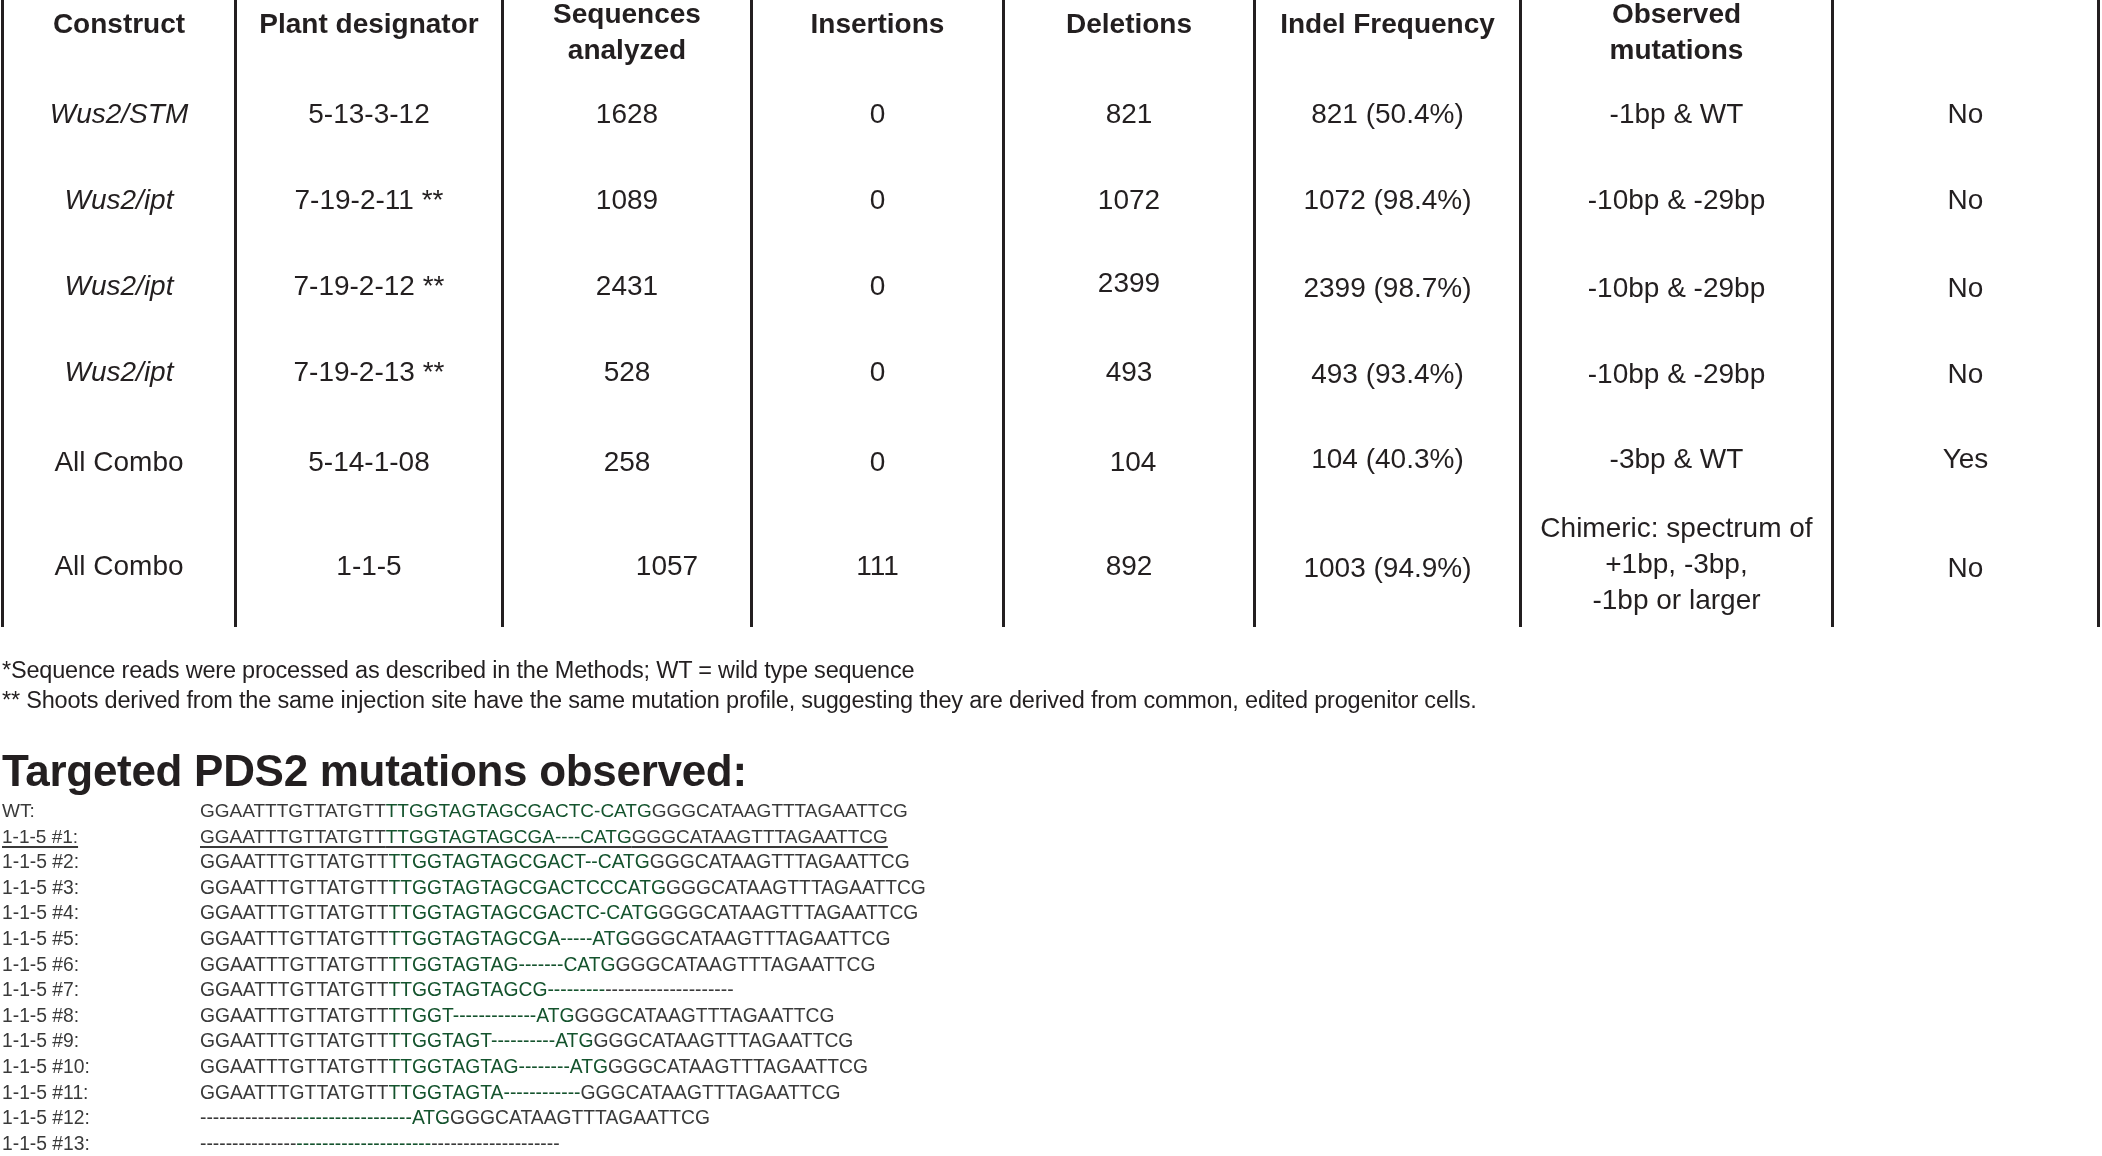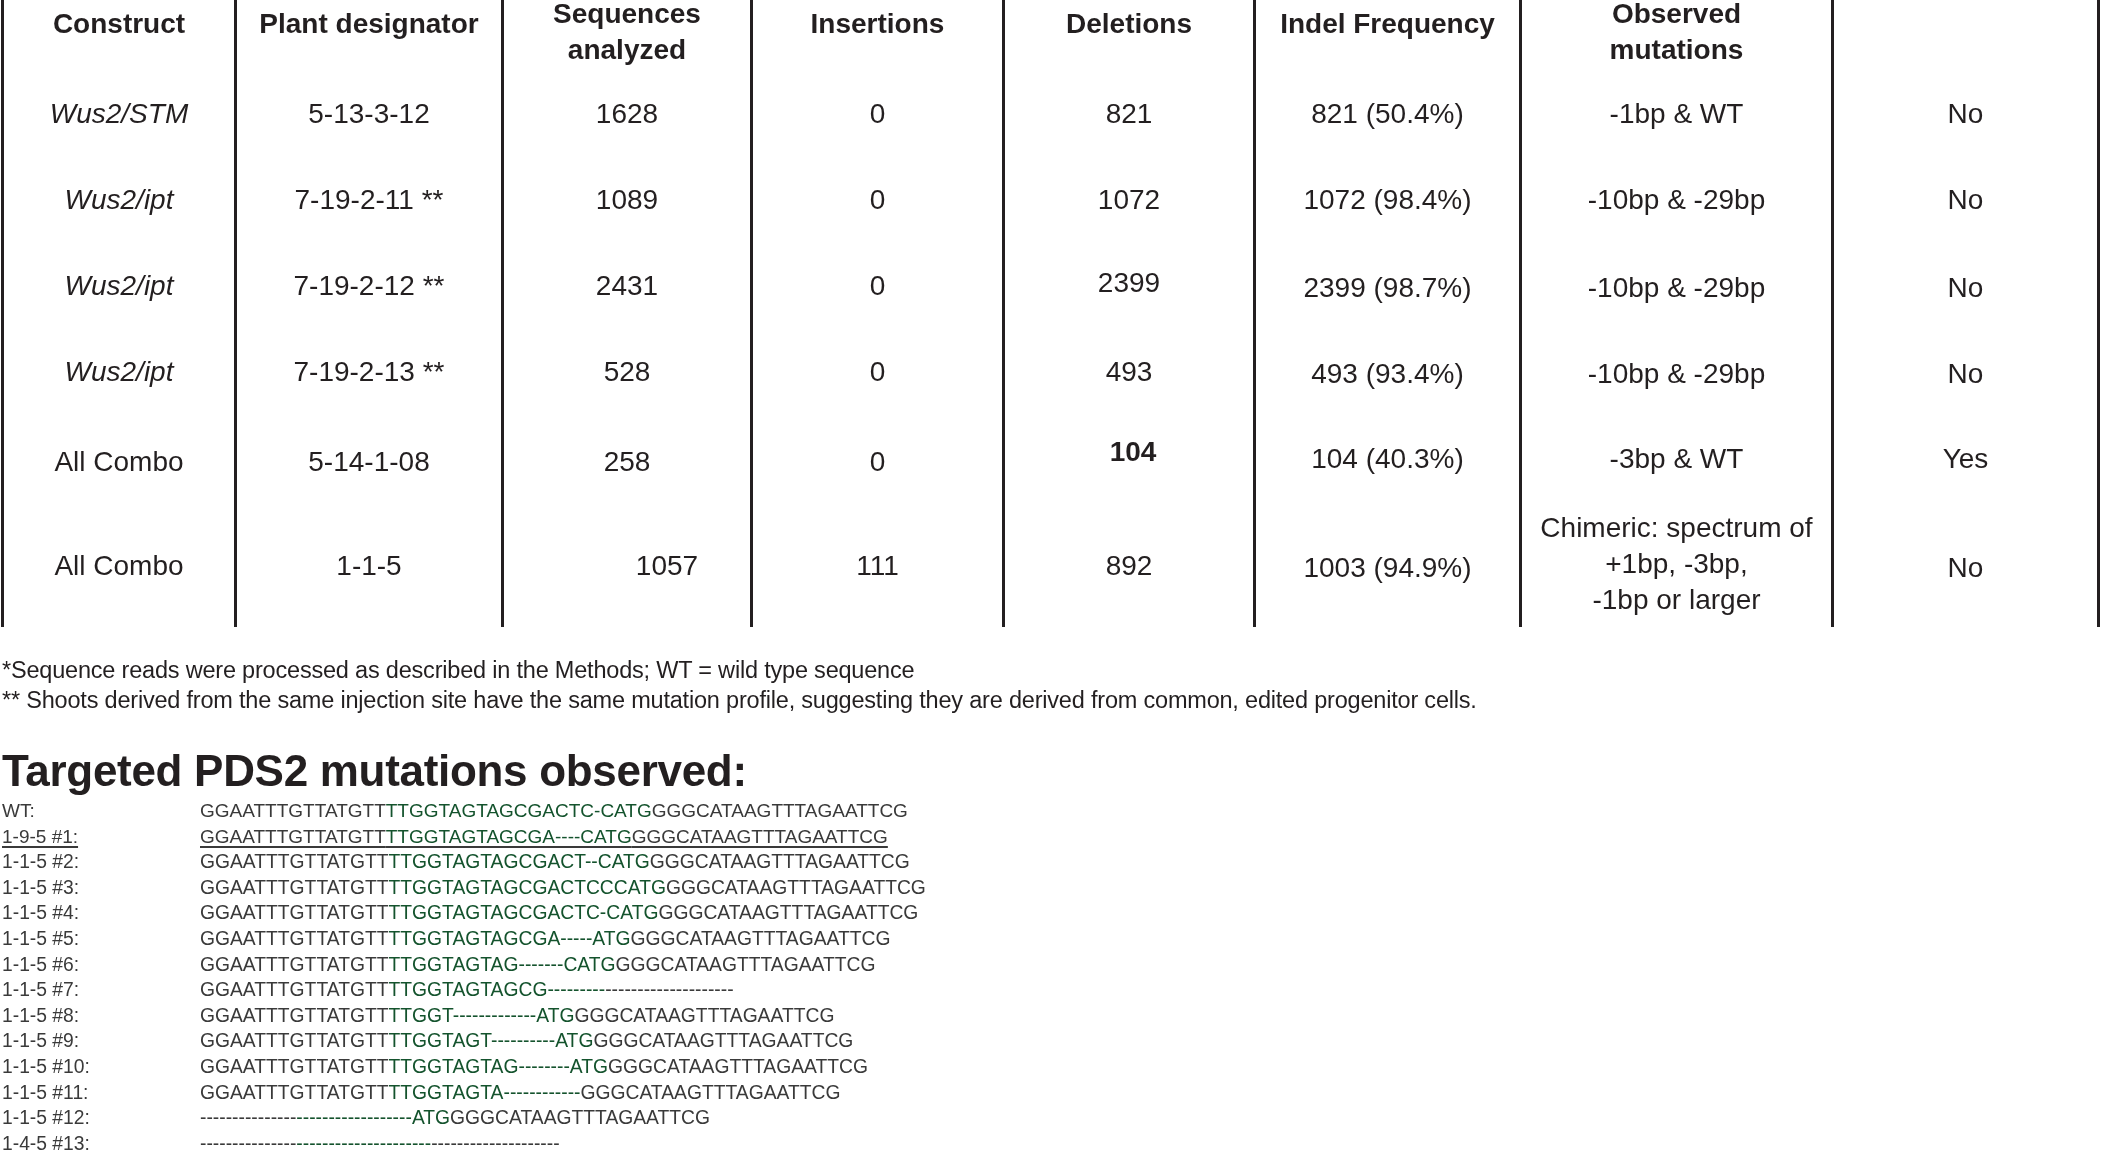--- a/index.html
+++ b/index.html
@@ -109,21 +109,21 @@
     <div class="cell" style="left:1256px;width:263px;top:358px;height:40px;">493 (93.4%)</div>
     <div class="cell" style="left:1522px;width:309px;top:358px;height:40px;">-10bp &amp; -29bp</div>
     <div class="cell" style="left:1834px;width:263px;top:358px;height:40px;">No</div>
   </div>
 
   <div>
     <div class="cell" style="left:4px;width:230px;top:446px;height:40px;">All Combo</div>
     <div class="cell" style="left:237px;width:264px;top:446px;height:40px;">5-14-1-08</div>
     <div class="cell" style="left:504px;width:246px;top:446px;height:40px;">258</div>
     <div class="cell" style="left:753px;width:249px;top:446px;height:40px;">0</div>
-    <div class="cell" style="left:1005px;width:256px;top:436px;height:40px;font-weight:bold;">104</div>
+    <div class="cell" style="left:1005px;width:256px;top:446px;height:40px;">104</div>
     <div class="cell" style="left:1256px;width:263px;top:443px;height:40px;">104 (40.3%)</div>
     <div class="cell" style="left:1522px;width:309px;top:443px;height:40px;">-3bp &amp; WT</div>
     <div class="cell" style="left:1834px;width:263px;top:443px;height:40px;">Yes</div>
   </div>
 
   <div>
     <div class="cell" style="left:4px;width:230px;top:550px;height:40px;">All Combo</div>
     <div class="cell" style="left:237px;width:264px;top:550px;height:40px;">1-1-5</div>
     <div class="cell" style="left:504px;width:246px;top:550px;height:40px;margin-left:40px;">1057</div>
     <div class="cell" style="left:753px;width:249px;top:550px;height:40px;">111</div>
@@ -142,21 +142,21 @@
 <div class="footnote" style="top:687px;">** Shoots derived from the same injection site have the same mutation profile, suggesting they are derived from common, edited progenitor cells.</div>
 
 <div class="section-title">Targeted PDS2 mutations observed:</div>
 
 <div class="seq-block">
   <div class="seq-row small" style="top:0px;">
     <span class="label">WT:</span>
     <span class="seq"><span class="grey">GGAATTTGTTATGTT</span><span class="blue">TTGGTAGTAGCGACTC-CATG</span><span class="grey">GGGCATAAGTTTAGAATTCG</span></span>
   </div>
   <div class="seq-row small underlined" style="top:25.6px;">
-    <span class="label">1-9-5 #1:</span>
+    <span class="label">1-1-5 #1:</span>
     <span class="seq"><span class="grey">GGAATTTGTTATGTT</span><span class="blue">TTGGTAGTAGCGA----CATG</span><span class="grey">GGGCATAAGTTTAGAATTCG</span></span>
   </div>
   <div class="seq-row" style="top:51.2px;">
     <span class="label">1-1-5 #2:</span>
     <span class="seq"><span class="grey">GGAATTTGTTATGTT</span><span class="blue">TTGGTAGTAGCGACT--CATG</span><span class="grey">GGGCATAAGTTTAGAATTCG</span></span>
   </div>
   <div class="seq-row" style="top:76.8px;">
     <span class="label">1-1-5 #3:</span>
     <span class="seq"><span class="grey">GGAATTTGTTATGTT</span><span class="blue">TTGGTAGTAGCGACTCCCATG</span><span class="grey">GGGCATAAGTTTAGAATTCG</span></span>
   </div>
@@ -190,16 +190,16 @@
   </div>
   <div class="seq-row" style="top:281.6px;">
     <span class="label">1-1-5 #11:</span>
     <span class="seq"><span class="grey">GGAATTTGTTATGTT</span><span class="blue">TTGGTAGTA------------</span><span class="grey">GGGCATAAGTTTAGAATTCG</span></span>
   </div>
   <div class="seq-row" style="top:307.2px;">
     <span class="label">1-1-5 #12:</span>
     <span class="seq"><span class="grey">---------------</span><span class="blue">------------------ATG</span><span class="grey">GGGCATAAGTTTAGAATTCG</span></span>
   </div>
   <div class="seq-row" style="top:332.8px;">
-    <span class="label">1-4-5 #13:</span>
+    <span class="label">1-1-5 #13:</span>
     <span class="seq"><span class="grey">---------------</span><span class="blue">---------------------</span><span class="grey">--------------------</span></span>
   </div>
 </div>
 
 </body></html>

